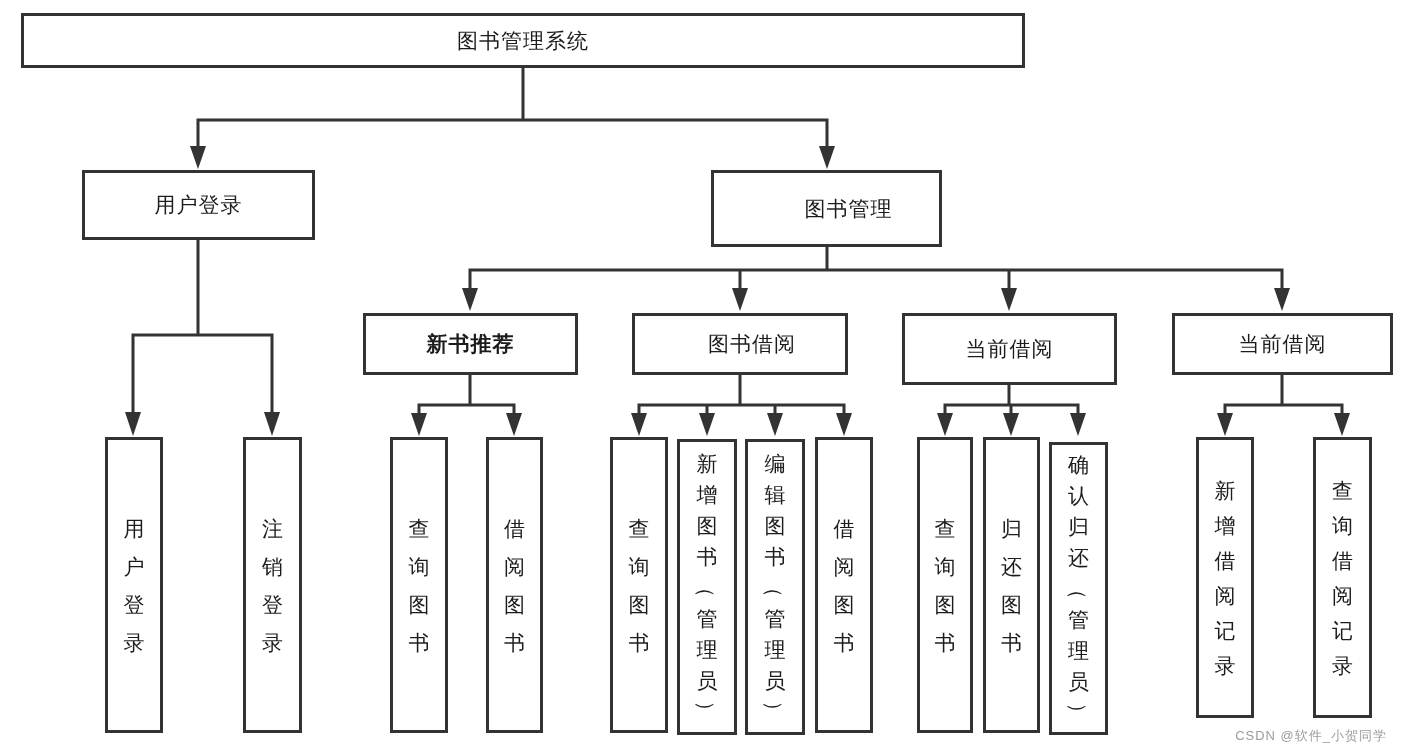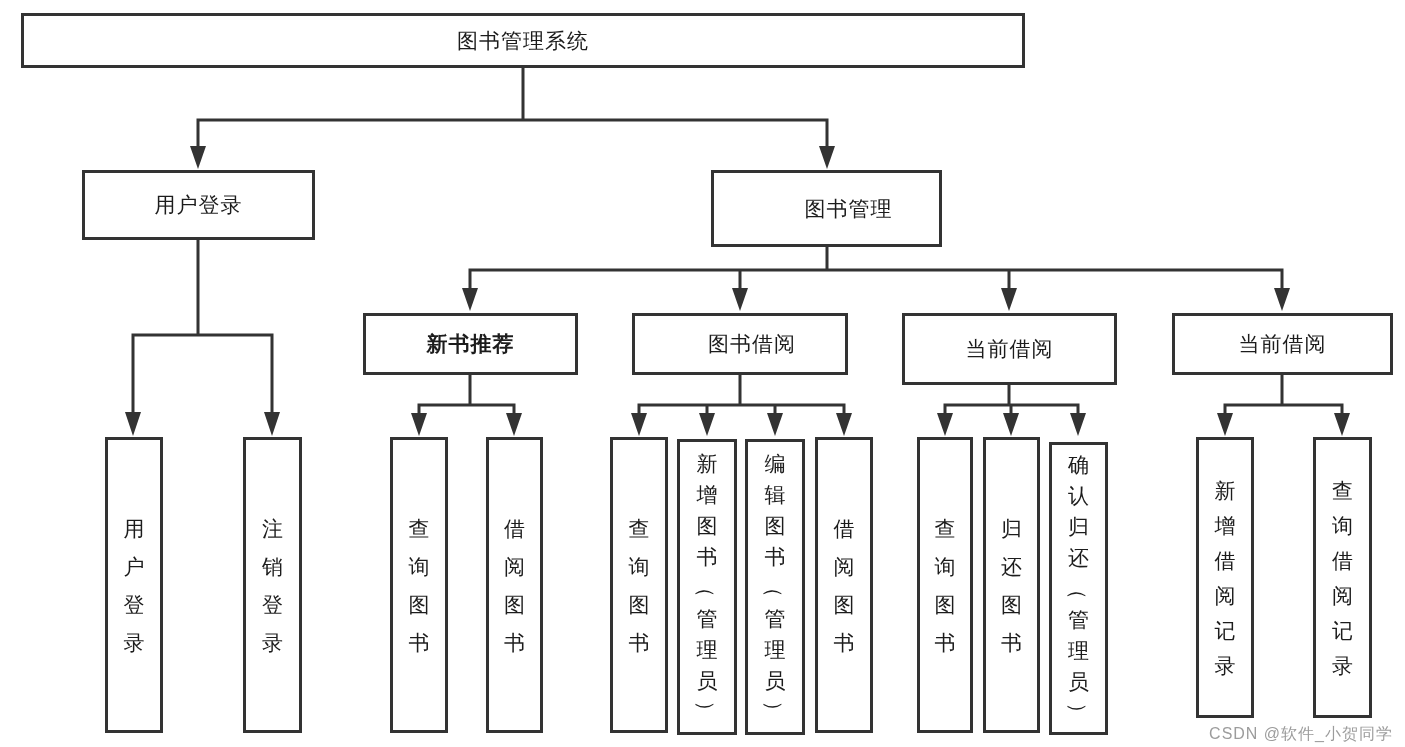--- a/index.html
+++ b/index.html
@@ -53,23 +53,23 @@
     justify-content:center;
     width:22px;
     height:22px;
     line-height:1;
   }
   .vchar.rot{
     transform:rotate(90deg);
   }
   #watermark{
     position:absolute;
-    right:12px;
+    right:18px;
     bottom:2px;
-    font-size:16px;
+    font-size:13px;
     color:var(--watermark);
     letter-spacing:1px;
     white-space:nowrap;
     margin-left:42px;
   }
 </style>
 </head>
 <body>
 
 <div id="canvas">

